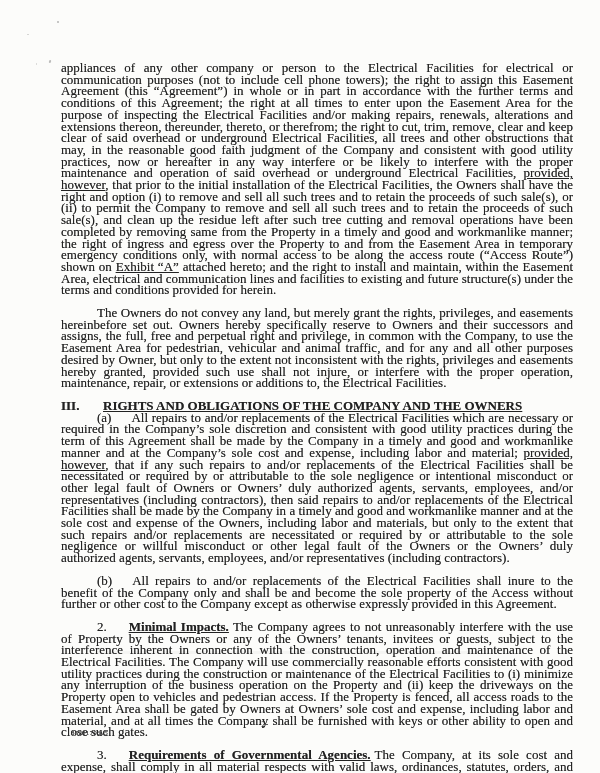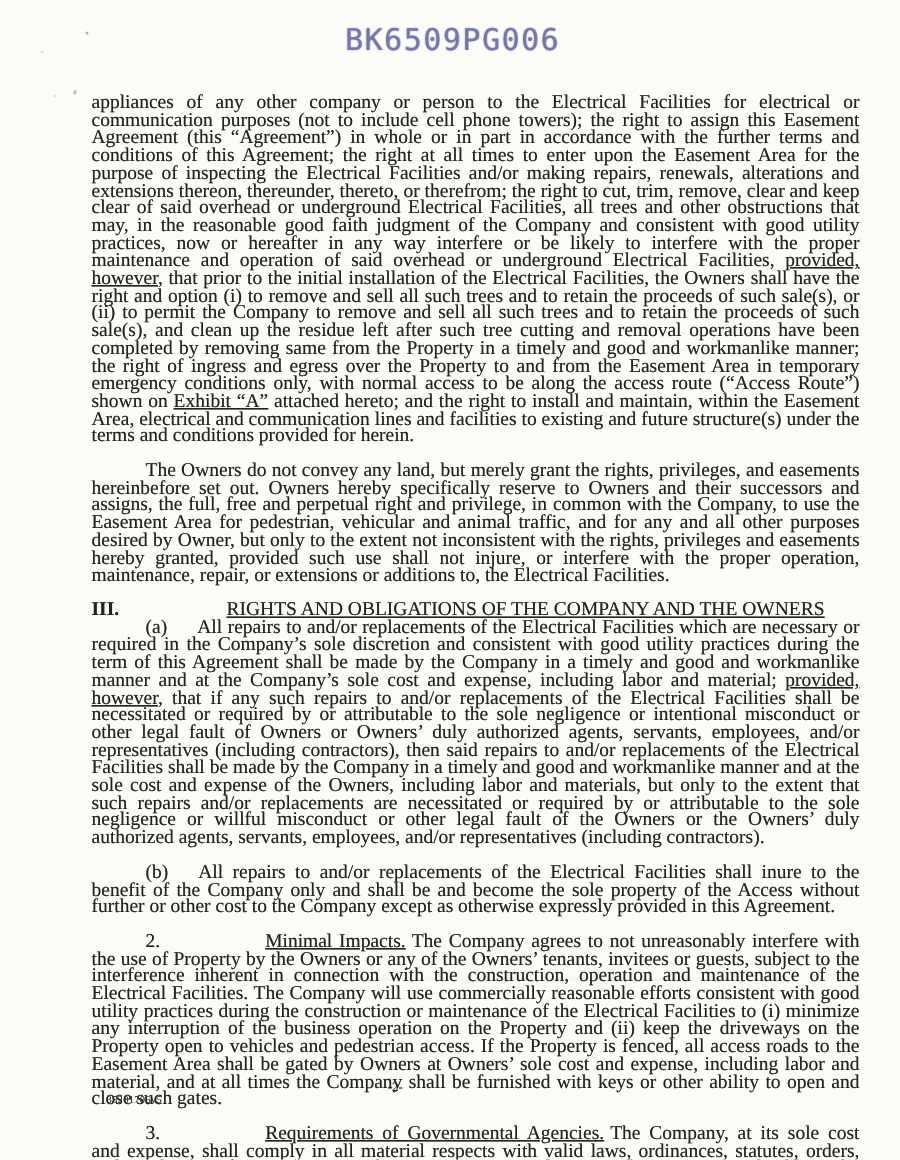--- a/index.html
+++ b/index.html
@@ -22,21 +22,21 @@
   
   .content{
     position:absolute;left:61px;top:62px;width:512px;
     font-size:13px;line-height:11.7px;text-align:justify;
     color:#222;
     text-shadow:0 0 .35px rgba(30,30,30,.55);
   }
   p.para{margin:0 0 11px 0;}
   .indent{text-indent:36px;}
   .u{text-decoration:underline;}
-  .bu{font-weight:normal;text-decoration:underline;margin-left:48px;}
+  .bu{font-weight:bold;text-decoration:underline;}
 
   .heading{font-weight:bold;margin:0;}
   .hnum{display:inline-block;width:42px;}
   .subheading{margin:0 0 11px 54px;}
   .snum{display:inline-block;width:18px;}
   .tab{display:inline-block;width:20px;}
   .tab2{display:inline-block;width:22px;}
   .sp2{display:inline-block;width:4px;}
 
   
@@ -56,21 +56,20 @@
   .speck.s2{left:27px;top:34px;width:2px;height:1px;opacity:.4;}
   .speck.s3{left:49px;top:60px;width:2px;height:3px;opacity:.5;border-radius:1px;transform:rotate(15deg);}
   .speck.s4{left:36px;top:63px;width:1px;height:2px;opacity:.35;}
   .streak{position:absolute;left:95px;top:651px;width:380px;height:3px;background:rgba(120,120,120,.055);}
 </style>
 </head>
 <body>
 
 <div class="page">
 
-  <div class="stamp">BK6509PG006</div>
 
   <span class="speck s1"></span>
   <span class="speck s2"></span>
   <span class="speck s3"></span>
   <span class="speck s4"></span>
   <span class="streak"></span>
 
   <div class="content">
 
     <p class="para"><span>appliances of any other company or person to the Electrical Facilities for electrical or communication purposes (not to include cell phone towers); the right to assign this Easement Agreement (this “Agreement”) in whole or in part in accordance with the further terms and conditions of this Agreement; the right at all times to enter upon the Easement Area for the purpose of inspecting the Electrical Facilities and/or making repairs, renewals, alterations and extensions thereon, thereunder, thereto, or therefrom; the right to cut, trim, remove, clear and keep clear of said overhead or underground Electrical Facilities, all trees and other obstructions that may, in the reasonable good faith judgment of the Company and consistent with good utility practices, now or hereafter in any way interfere or be likely to interfere with the proper maintenance and operation of said overhead or underground Electrical Facilities, </span><span class="u">provided, however</span><span>, that prior to the initial installation of the Electrical Facilities, the Owners shall have the right and option (i) to remove and sell all such trees and to retain the proceeds of such sale(s), or (ii) to permit the Company to remove and sell all such trees and to retain the proceeds of such sale(s), and clean up the residue left after such tree cutting and removal operations have been completed by removing same from the Property in a timely and good and workmanlike manner; the right of ingress and egress over the Property to and from the Easement Area in temporary emergency conditions only, with normal access to be along the access route (“Access Route”) shown on </span><span class="u">Exhibit “A”</span><span> attached hereto; and the right to install and maintain, within the Easement Area, electrical and communication lines and facilities to existing and future structure(s) under the terms and conditions provided for herein.</span></p>

